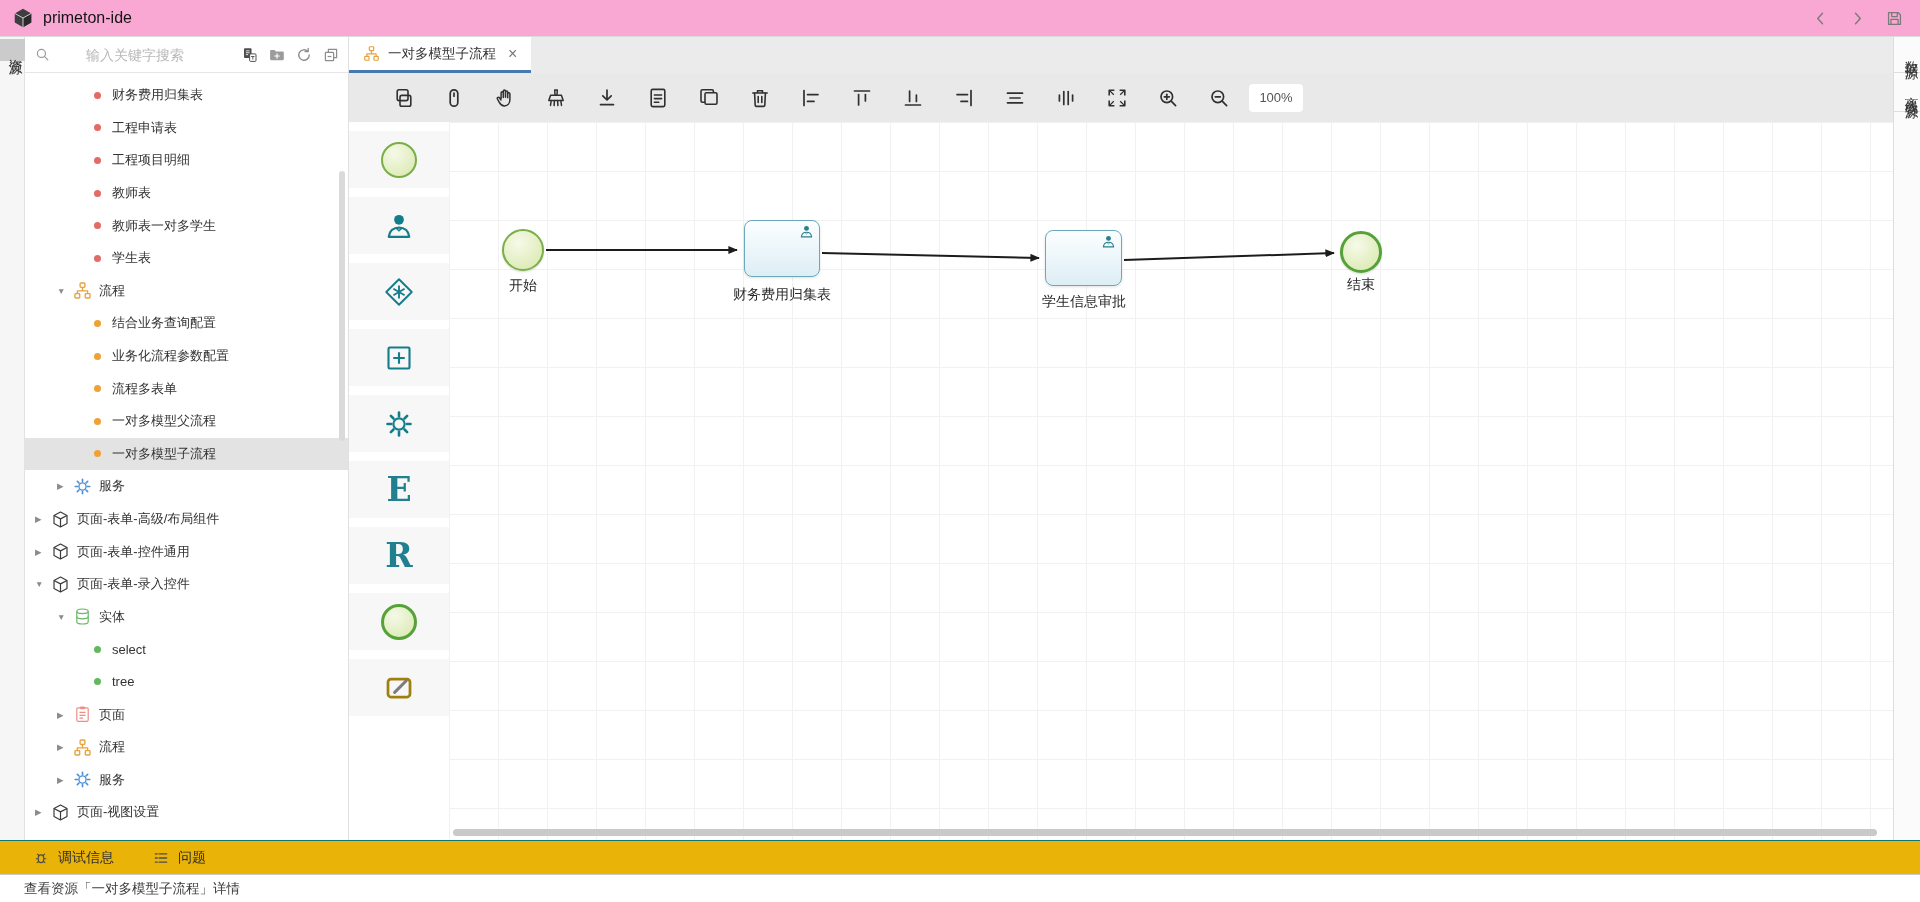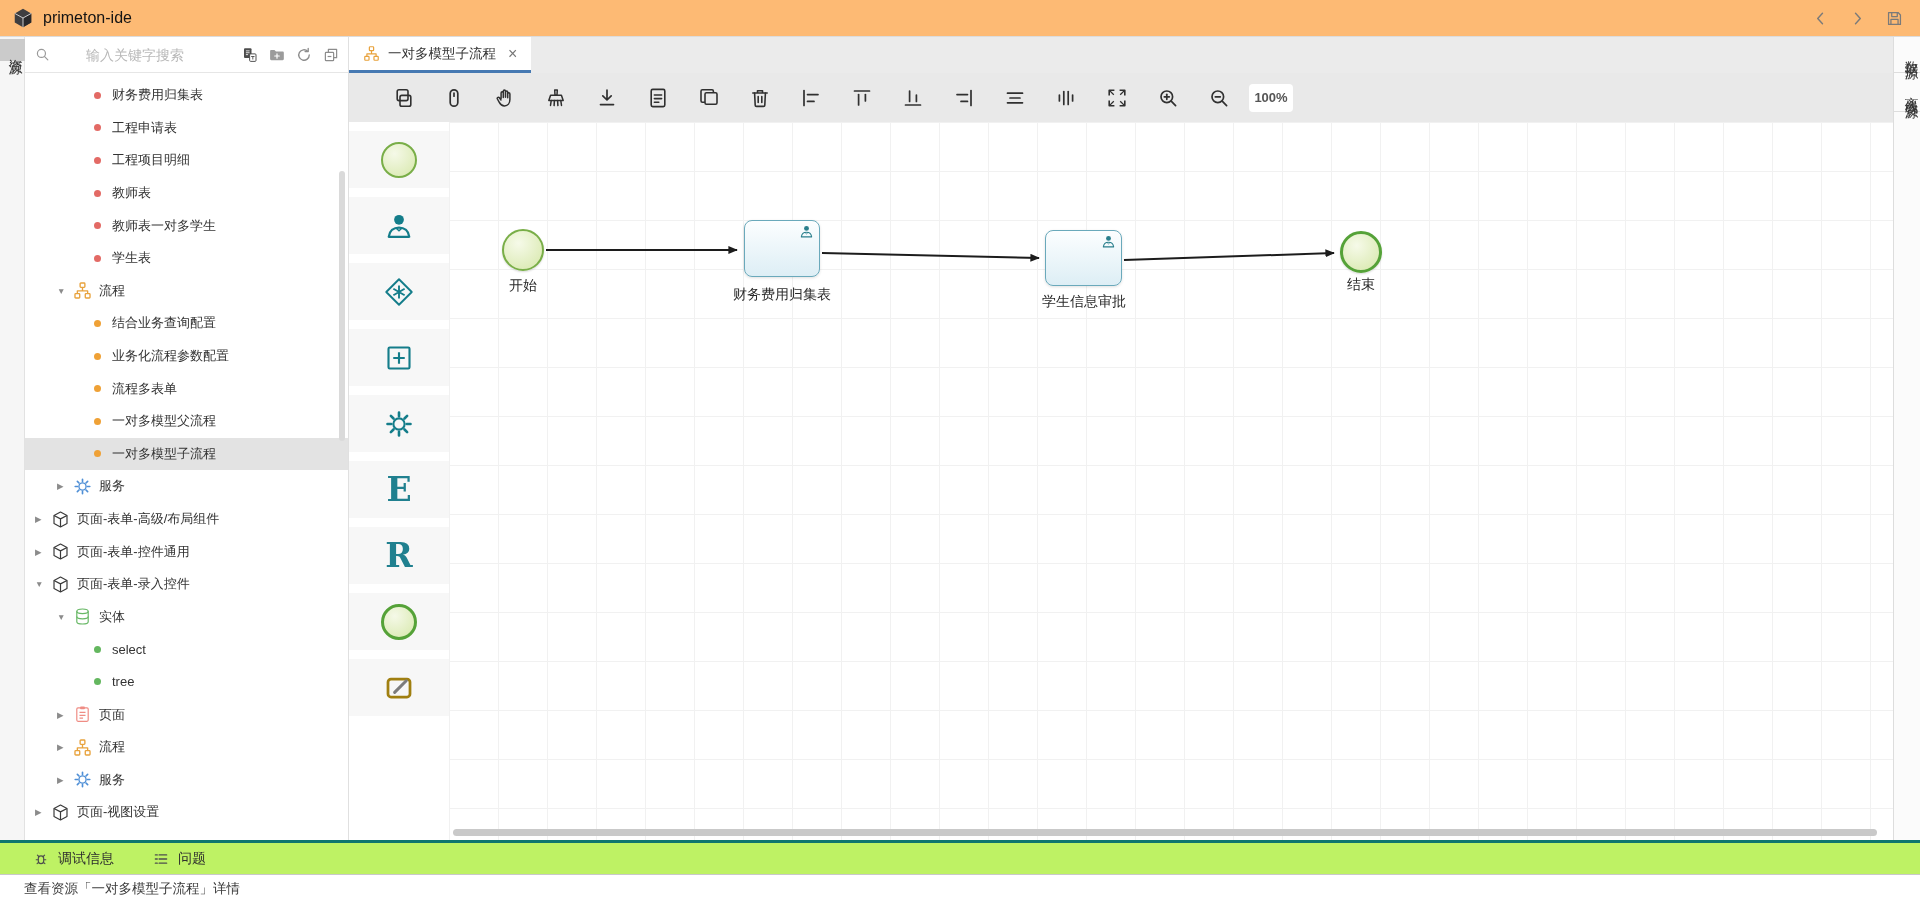--- a/index.html
+++ b/index.html
@@ -2,21 +2,21 @@
 <html><head>
 <meta charset="utf-8">
 <style>
   * { margin:0; padding:0; box-sizing:border-box; }
   body { font-family:"Liberation Sans","DejaVu Sans",sans-serif; background:#fff; }
   .app { position:relative; width:1920px; height:902px; background:#fff; overflow:hidden; color:#333; }
   [data-icon]{ display:inline-flex; }
   [data-icon] svg{ width:100%; height:100%; display:block; }
 
   
-  .titlebar{ position:absolute; left:0; top:0; width:1920px; height:37px; background:#fdba74;
+  .titlebar{ position:absolute; left:0; top:0; width:1920px; height:37px; background:#f9a8d4;
     border-bottom:1px solid #dcdcdc; display:flex; align-items:center; padding-left:12px; }
   .logo{ width:22px; height:22px; }
   .app-title{ margin-left:9px; font-size:16px; color:#141414; }
   .tb-right{ margin-left:auto; display:flex; gap:18px; margin-right:16px; color:#7a7a7a; align-items:center; }
   .tb-icn{ width:19px; height:19px; cursor:pointer; }
 
   
   .left-rail{ position:absolute; left:0; top:37px; width:25px; height:803px; background:#f6f6f6; border-right:1px solid #e2e2e2; }
   .rail-tab{ margin-top:2px; background:#cbcbcb; writing-mode:vertical-rl; text-orientation:upright;
     font-size:14px; color:#333; padding:9px 0; width:25px; text-align:center; letter-spacing:2px; cursor:pointer; }
@@ -45,22 +45,22 @@
   .tabbar{ position:absolute; left:349px; top:37px; width:1544px; height:36px; background:#ebebeb; display:flex; }
   .tab{ background:#fff; height:36px; padding:0 14px; display:flex; align-items:center; gap:8px;
     font-size:13.5px; color:#333; border-bottom:3px solid #4679b2; cursor:pointer; }
   .tab .ticon{ margin-right:0; width:17px; height:17px; }
   .tab .close{ color:#777; font-size:16px; margin-left:4px; cursor:pointer; line-height:1; }
 
   
   .toolbar{ position:absolute; left:349px; top:73px; width:1544px; height:49px; background:#e9e9e9; display:flex; align-items:center; }
   .tb-btns{ display:flex; gap:27px; align-items:center; margin-left:42px; }
   .tbtn{ width:24px; height:24px; color:#303030; cursor:pointer; }
-  .zoombox{ margin-left:18px; width:44px; height:28px; background:#fff; border-radius:4px; display:flex;
-    align-items:center; justify-content:center; font-size:13px; color:#555; cursor:pointer;font-weight:bold; }
+  .zoombox{ margin-left:18px; width:54px; height:28px; background:#fff; border-radius:4px; display:flex;
+    align-items:center; justify-content:center; font-size:13px; color:#555; cursor:pointer; }
 
   
   .palette{ position:absolute; left:349px; top:122px; width:100px; height:718px; background:#fff; padding-top:9px; overflow:hidden; }
   .pcell{ height:57px; margin-bottom:9px; background:#f7f7f7; display:flex; align-items:center; justify-content:center; cursor:pointer; }
   .picn{ width:30px; height:30px; color:#147d8a; }
   .letter{ font-family:"DejaVu Serif","Liberation Serif",serif; font-weight:bold; font-size:33px; color:#20808f; line-height:1; }
   .evt{ width:36px; height:36px; border-radius:50%; background:radial-gradient(circle at 36% 30%, #f5f9e8, #d7e8ab); }
   .evt.start{ border:2px solid #79ae48; }
   .evt.end{ border:3px solid #55a238; }
 
@@ -80,22 +80,22 @@
   .badge{ position:absolute; top:3px; right:5px; width:15px; height:15px; color:#2a7f8c; }
   .nlabel{ position:absolute; text-align:center; font-size:14px; color:#2a2a2a; }
   .hthumb{ position:absolute; left:4px; bottom:4px; width:1424px; height:7px; background:#c9c9c9; border-radius:4px; cursor:pointer; }
 
   
   .right-rail{ position:absolute; left:1893px; top:37px; width:27px; height:803px; background:#fbfbfb; border-left:1px solid #ddd; }
   .rr-item{ writing-mode:vertical-rl; text-orientation:upright; letter-spacing:3px; font-size:13.5px; color:#333;
     padding:13px 0 13px 6px; border-bottom:1px solid #ddd; width:100%; cursor:pointer; }
 
   
-  .bottom-panel{ position:absolute; left:0; top:840px; width:1920px; height:34px; background:#bef264;
-    border-top:3px solid #0f766e; display:flex; align-items:center; gap:38px; padding-left:32px; }
+  .bottom-panel{ position:absolute; left:0; top:840px; width:1920px; height:34px; background:#eab308;
+    border-top:1px solid #0f766e; display:flex; align-items:center; gap:38px; padding-left:32px; }
   .bp-item{ display:flex; align-items:center; gap:8px; font-size:14px; color:#2e2e2e; cursor:pointer; }
   .bicn{ width:18px; height:18px; color:#4d4d4d; }
   .statusbar{ position:absolute; left:0; top:874px; width:1920px; height:28px; background:#fff;
     border-top:1px solid #c9c9c9; display:flex; align-items:center; padding-left:24px; font-size:13.5px; color:#3c3c3c; }
 </style>
 </head>
 <body>
 
 <div class="app">
 

